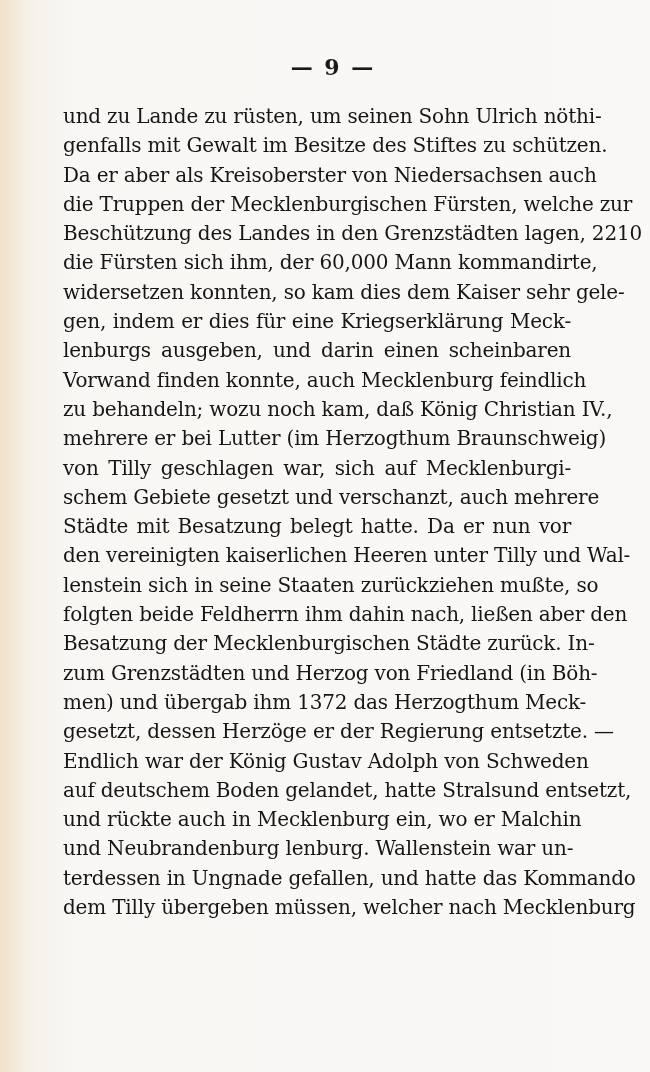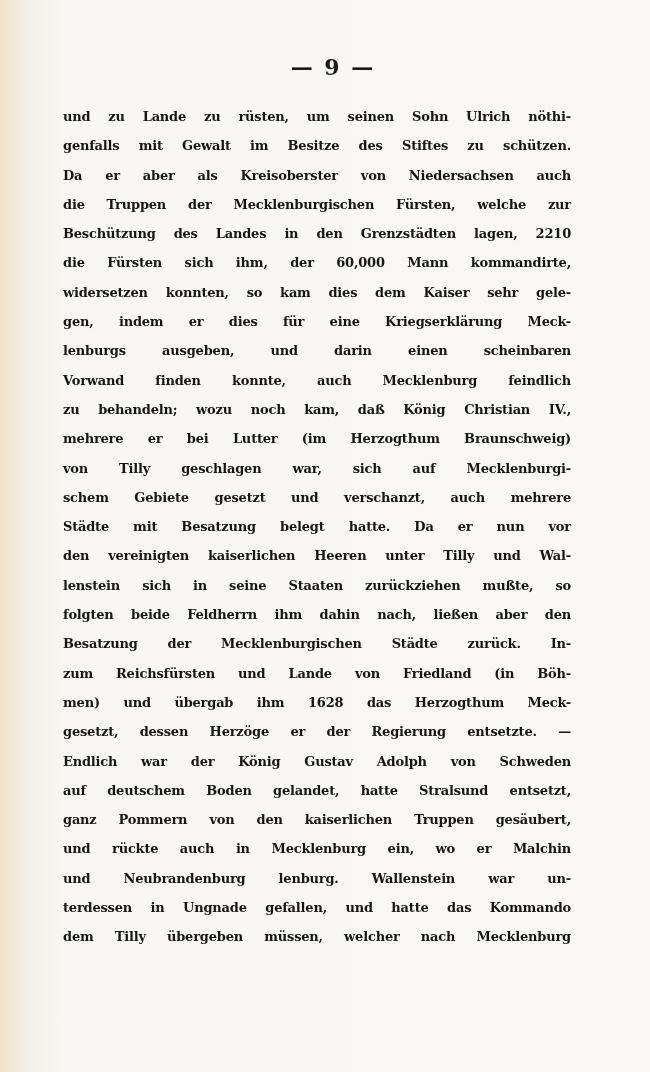--- a/index.html
+++ b/index.html
@@ -42,25 +42,25 @@
     }
     .text-block {
       position: absolute;
       left: 63px;
       top: 102px;
       width: 508px;
     }
     .line {
       height: 29.3px;
       line-height: 29.3px;
-      font-size: 13px;
+      font-size: 20px;
       white-space: nowrap;
       text-align: justify;
       text-align-last: justify;
-      font-weight: bold;
+      font-weight: normal;
       letter-spacing: -0.2px;
     }
     .line.last {
       text-align-last: justify;
     }
   </style>
 </head>
 <body>
 
 <div class="page">
@@ -81,24 +81,23 @@
     <div class="line">Vorwand finden konnte, auch Mecklenburg feindlich</div>
     <div class="line">zu behandeln; wozu noch kam, daß König Christian IV.,</div>
     <div class="line">mehrere er bei Lutter (im Herzogthum Braunschweig)</div>
     <div class="line">von Tilly geschlagen war, sich auf Mecklenburgi-</div>
     <div class="line">schem Gebiete gesetzt und verschanzt, auch mehrere</div>
     <div class="line">Städte mit Besatzung belegt hatte. Da er nun vor</div>
     <div class="line">den vereinigten kaiserlichen Heeren unter Tilly und Wal-</div>
     <div class="line">lenstein sich in seine Staaten zurückziehen mußte, so</div>
     <div class="line">folgten beide Feldherrn ihm dahin nach, ließen aber den</div>
     <div class="line">Besatzung der Mecklenburgischen Städte zurück. In-</div>
-    <div class="line">zum Reichsfürsten und Lande von Friedland (in Böh-</div>
-    <div class="line">men) und übergab ihm 1628 das Herzogthum Meck-</div>
+    <div class="line">zum Grenzstädten und Herzog von Friedland (in Böh-</div>
+    <div class="line">men) und übergab ihm 1372 das Herzogthum Meck-</div>
     <div class="line">gesetzt, dessen Herzöge er der Regierung entsetzte. —</div>
     <div class="line">Endlich war der König Gustav Adolph von Schweden</div>
     <div class="line">auf deutschem Boden gelandet, hatte Stralsund entsetzt,</div>
-    <div class="line">ganz Pommern von den kaiserlichen Truppen gesäubert,</div>
     <div class="line">und rückte auch in Mecklenburg ein, wo er Malchin</div>
     <div class="line">und Neubrandenburg lenburg. Wallenstein war un-</div>
     <div class="line">terdessen in Ungnade gefallen, und hatte das Kommando</div>
     <div class="line last">dem Tilly übergeben müssen, welcher nach Mecklenburg</div>
   </div>
 </div>
 
 </body></html>

